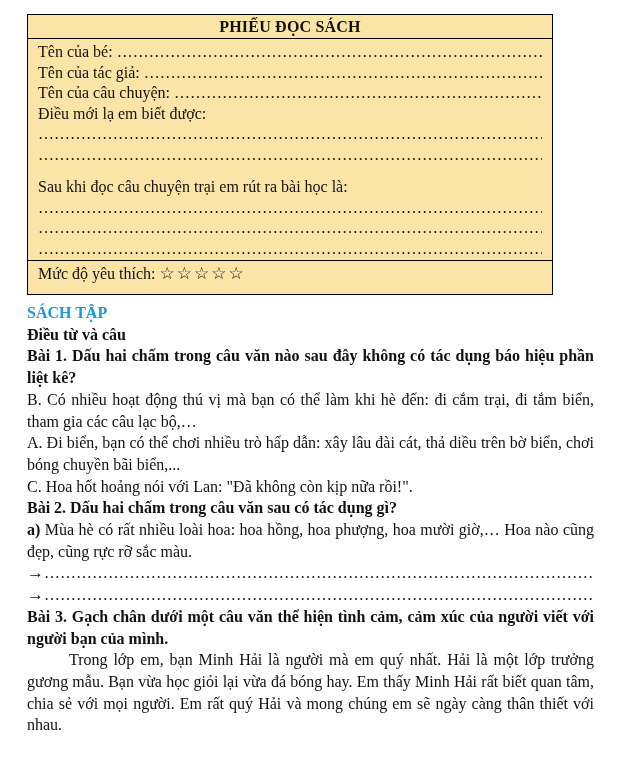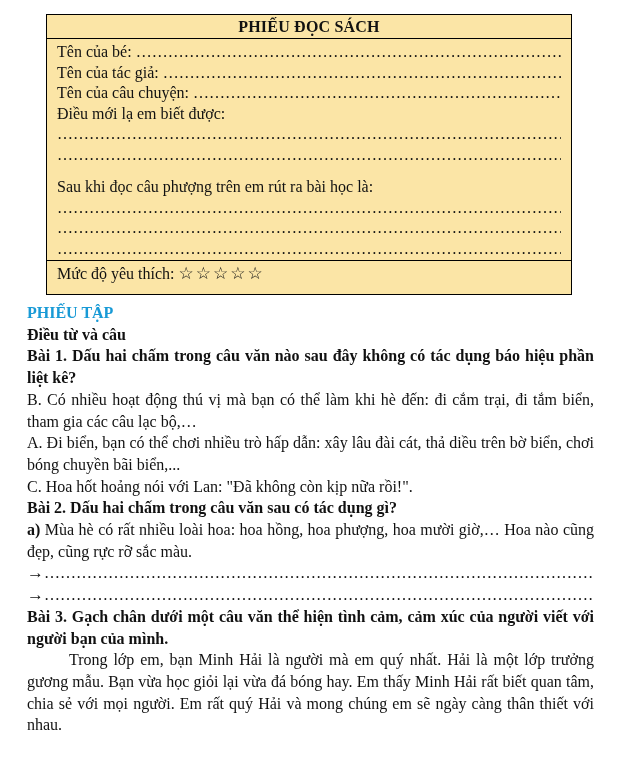--- a/index.html
+++ b/index.html
@@ -11,21 +11,21 @@
     font-family: "Liberation Serif", "DejaVu Serif", serif;
     font-size: 16px;
     color: var(--text, #111111);
     overflow: hidden;
   }
   .page { padding-top: 14px; }
 
   
   .card {
     width: 526px;
-    margin-left: 46px;
+    margin-left: 27px;
     border: 1.5px solid var(--card-border, #000);
     background: var(--card-bg, #FBE5A6);
   }
   .card-title {
     text-align: center;
     font-weight: bold;
     padding: 3px 0 2px 0;
     border-bottom: 1.5px solid var(--card-border, #000);
     letter-spacing: .2px;
   }
@@ -68,32 +68,32 @@
   <div class="card">
     <div class="card-title">PHIẾU ĐỌC SÁCH</div>
     <div class="card-body">
       <div class="card-line">Tên của bé: ……………………………………………………………………………………………………..</div>
       <div class="card-line">Tên của tác giả: ………………………………………………………………………………………………...</div>
       <div class="card-line">Tên của câu chuyện: …………………………………………………………………………………………</div>
       <div class="card-line">Điều mới lạ em biết được:</div>
       <div class="card-line">………………………………………………………………………………………………………………………</div>
       <div class="card-line">………………………………………………………………………………………………………………………..</div>
       <div class="card-line blank"></div>
-      <div class="card-line">Sau khi đọc câu phượng trên em rút ra bài học là:</div>
+      <div class="card-line">Sau khi đọc câu chuyện trại em rút ra bài học là:</div>
       <div class="card-line">………………………………………………………………………………………………………………………</div>
       <div class="card-line">………………………………………………………………………………………………………………………..</div>
       <div class="card-line">………………………………………………………………………………………………………………………</div>
     </div>
     <div class="card-footer">
       <span>Mức độ yêu thích: </span><span class="stars">☆☆☆☆☆</span>
     </div>
   </div>
 
   <div class="content">
-    <h2 class="blue-head">PHIẾU TẬP</h2>
+    <h2 class="blue-head">SÁCH TẬP</h2>
     <h3 class="bold">Điều từ và câu</h3>
 
     <p class="bold">Bài 1. Dấu hai chấm trong câu văn nào sau đây không có tác dụng báo hiệu phần liệt kê?</p>
     <p>B. Có nhiều hoạt động thú vị mà bạn có thể làm khi hè đến: đi cắm trại, đi tắm biển, tham gia các câu lạc bộ,…</p>
     <p>A. Đi biển, bạn có thể chơi nhiều trò hấp dẫn: xây lâu đài cát, thả diều trên bờ biển, chơi bóng chuyền bãi biển,...</p>
     <p>C. Hoa hốt hoảng nói với Lan: "Đã không còn kịp nữa rồi!".</p>
 
     <p class="bold">Bài 2. Dấu hai chấm trong câu văn sau có tác dụng gì?</p>
     <p><span class="bold">a)</span><span> Mùa hè có rất nhiều loài hoa: hoa hồng, hoa phượng, hoa mười giờ,… Hoa nào cũng đẹp, cũng rực rỡ sắc màu.</span></p>
     <p class="answer-line"><span class="arrow">→</span><span>…………………………………………………………………………………………………………………………………………</span></p>

